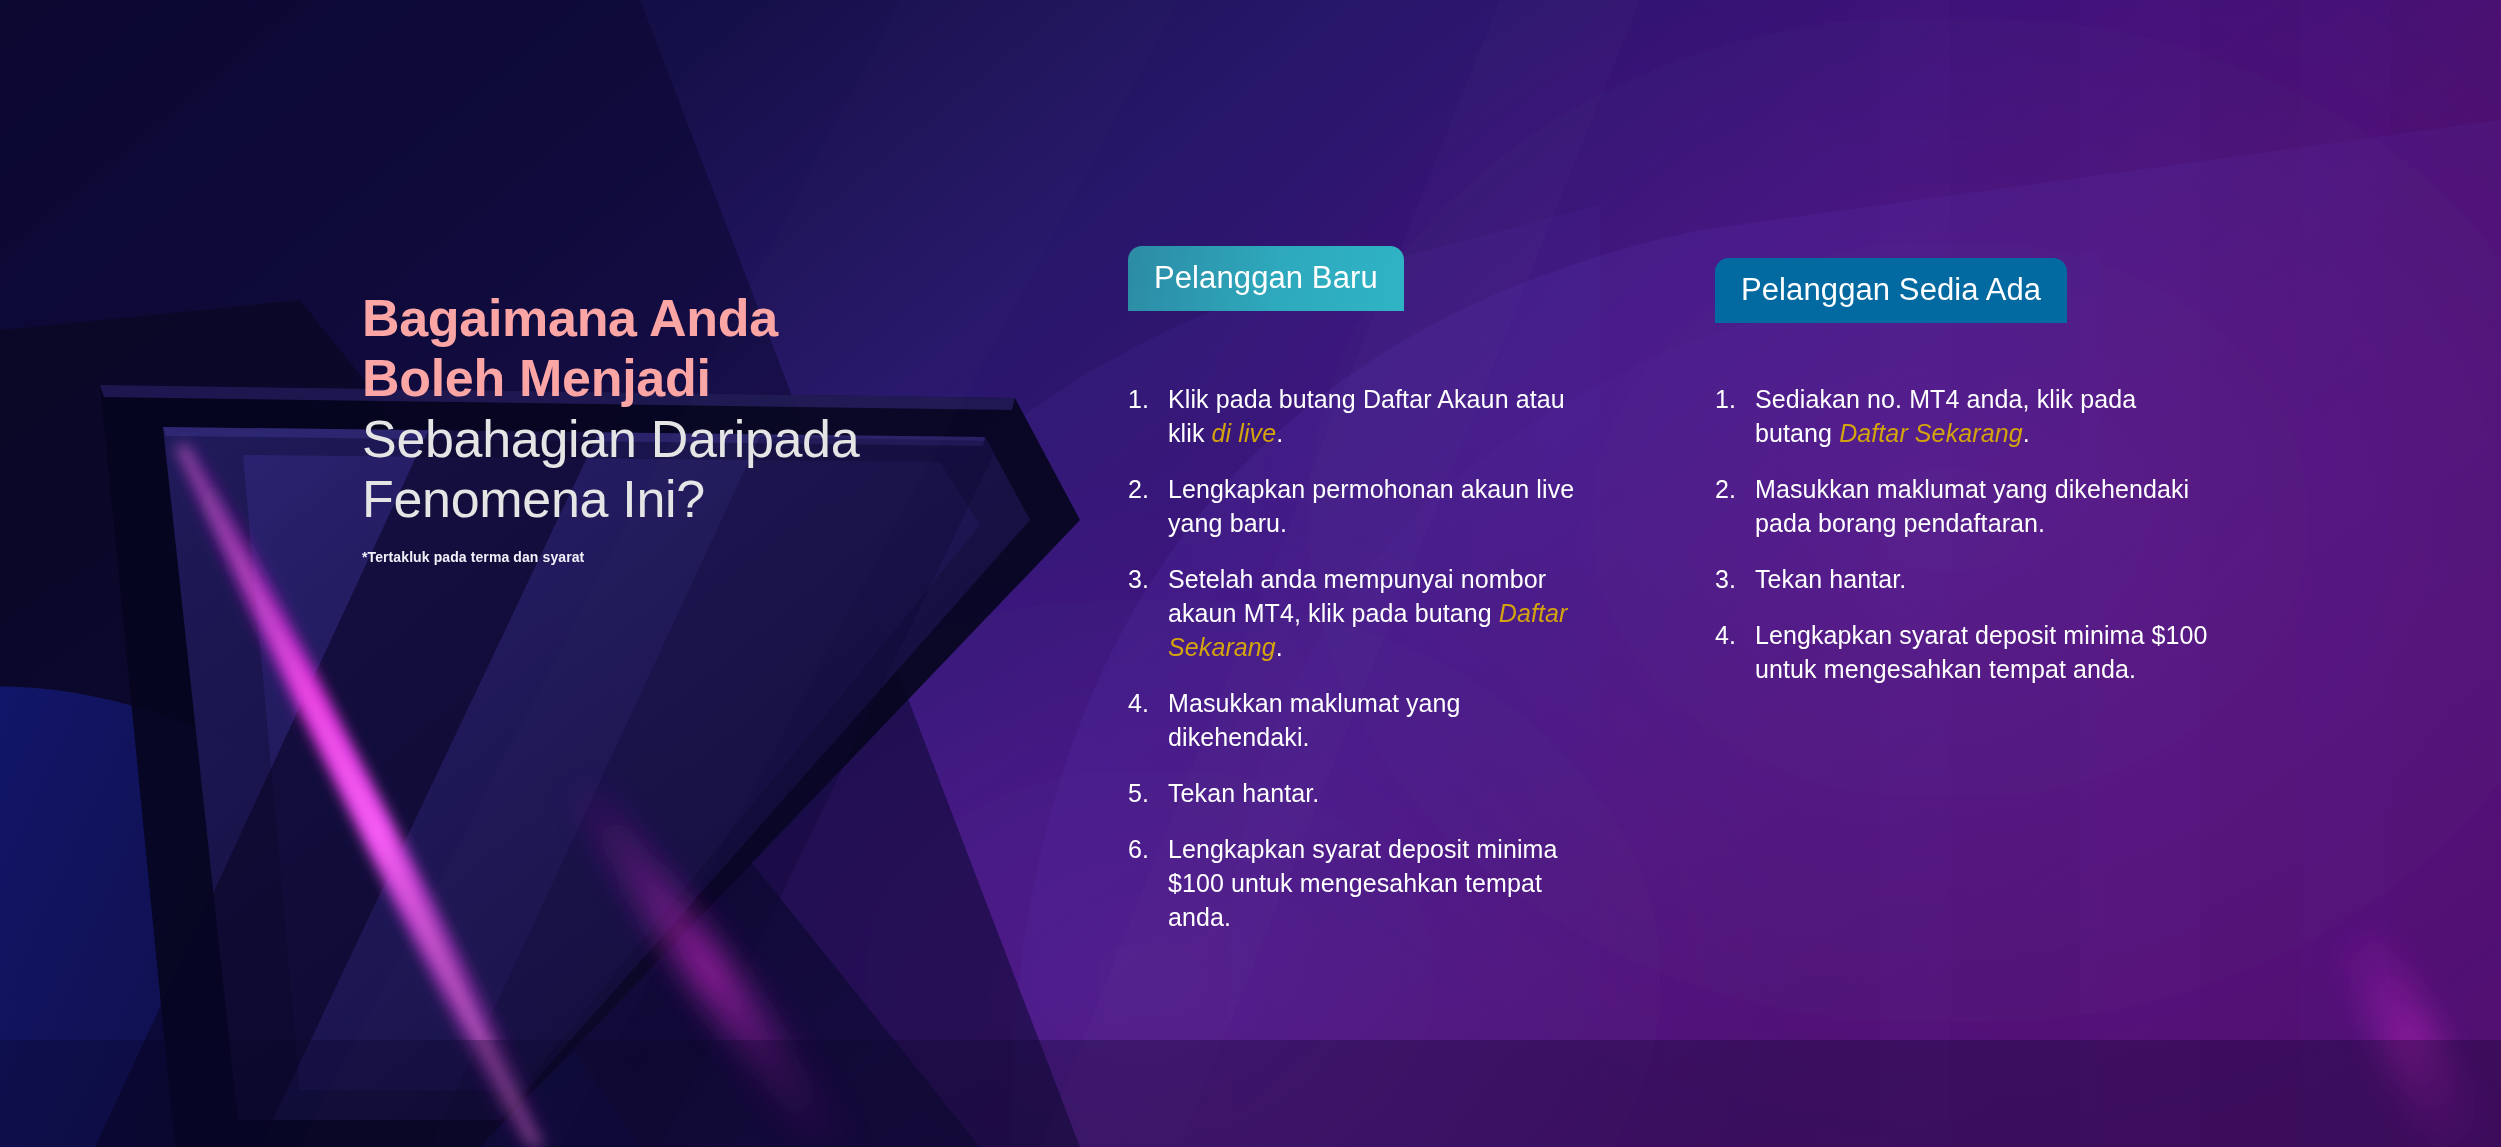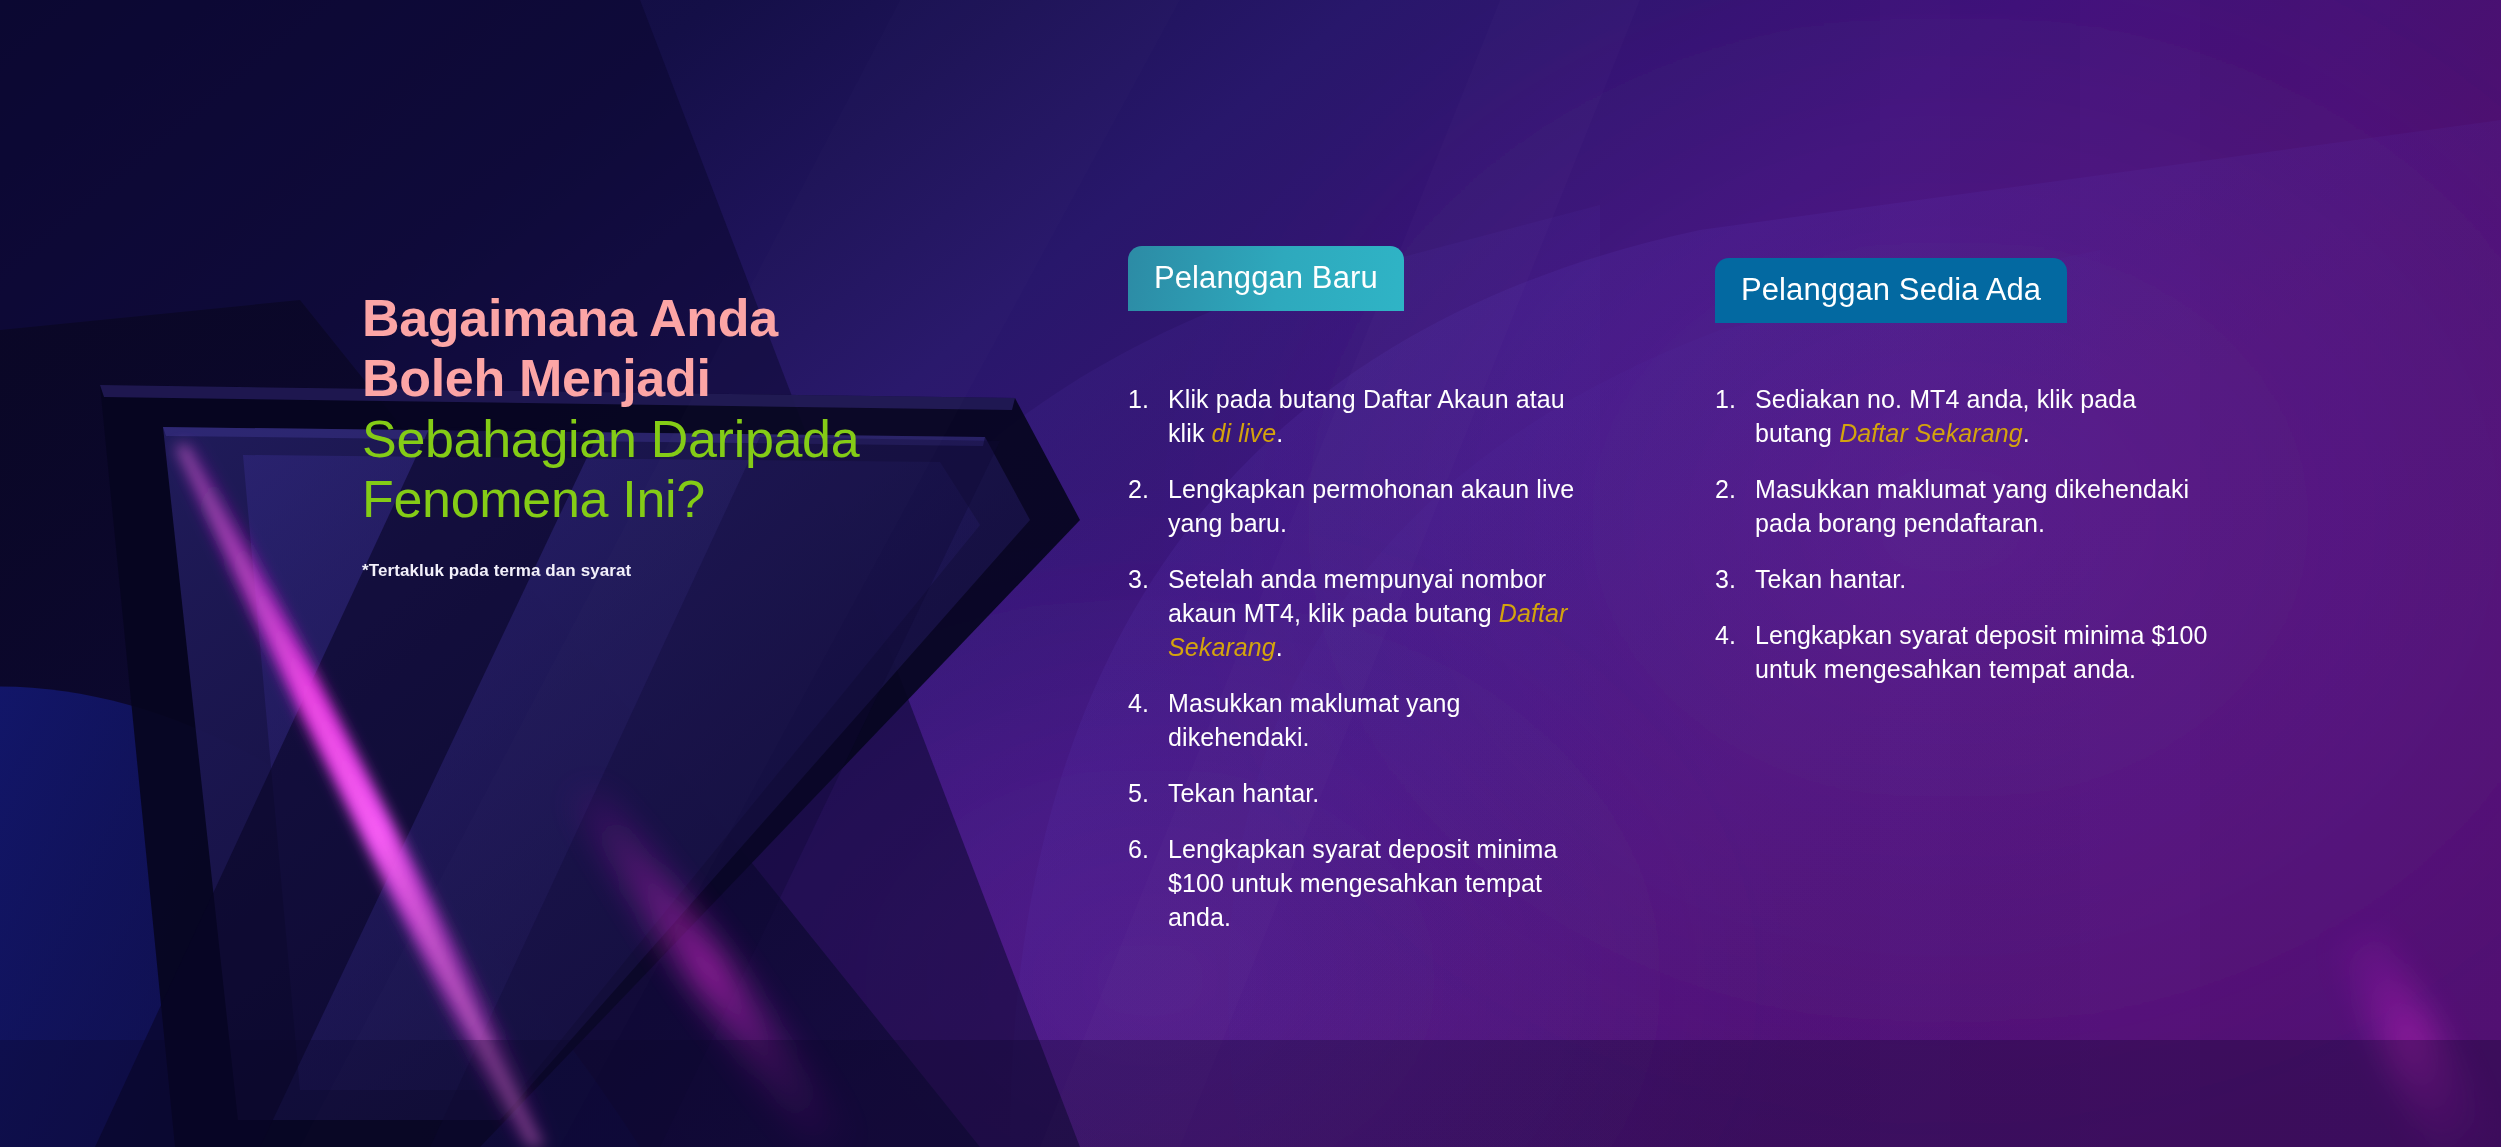--- a/index.html
+++ b/index.html
@@ -31,28 +31,28 @@
     font-size:52px;
     font-weight:700;
     color:#fca5a5;
     line-height:1.16;
     letter-spacing:-0.3px;
     white-space:nowrap;
   }
   .h-line-soft {
     font-size:52px;
     font-weight:400;
-    color:#84cc16;
+    color:#e5e5e5;
     line-height:1.16;
     letter-spacing:-0.3px;
     white-space:nowrap;
   }
   #headline-sub {
-    margin-top:32px;
-    font-size:17px;
+    margin-top:20px;
+    font-size:14px;
     font-weight:600;
     color:#f2f0fa;
     letter-spacing:0.1px;
   }
 
   
   .col { position:absolute; top:0; }
   #col-new      { left:1128px; width:500px; }
   #col-existing { left:1715px; width:540px; }
 

